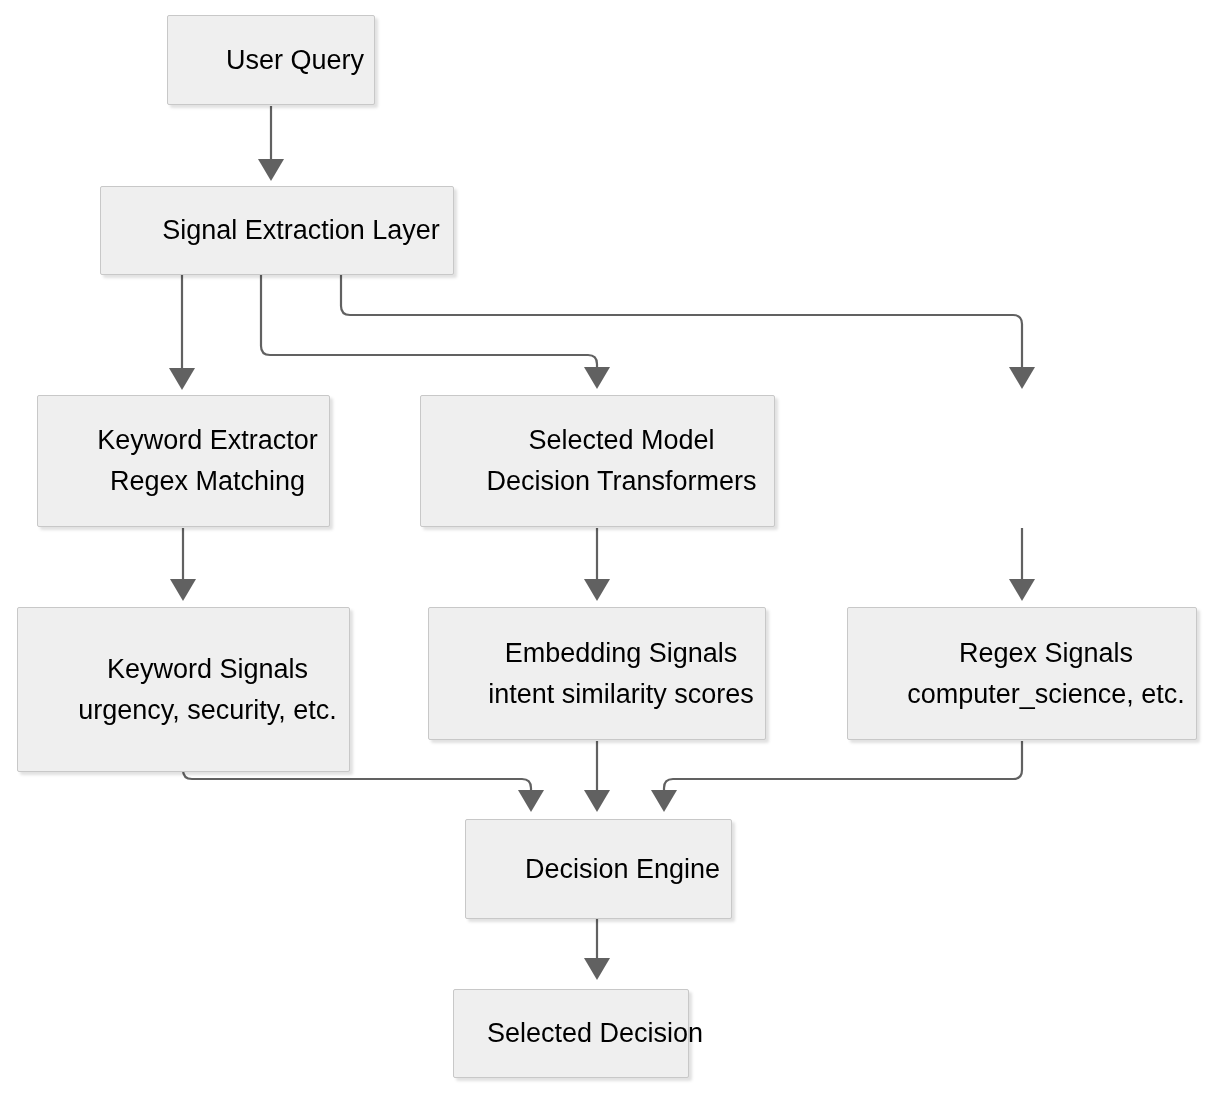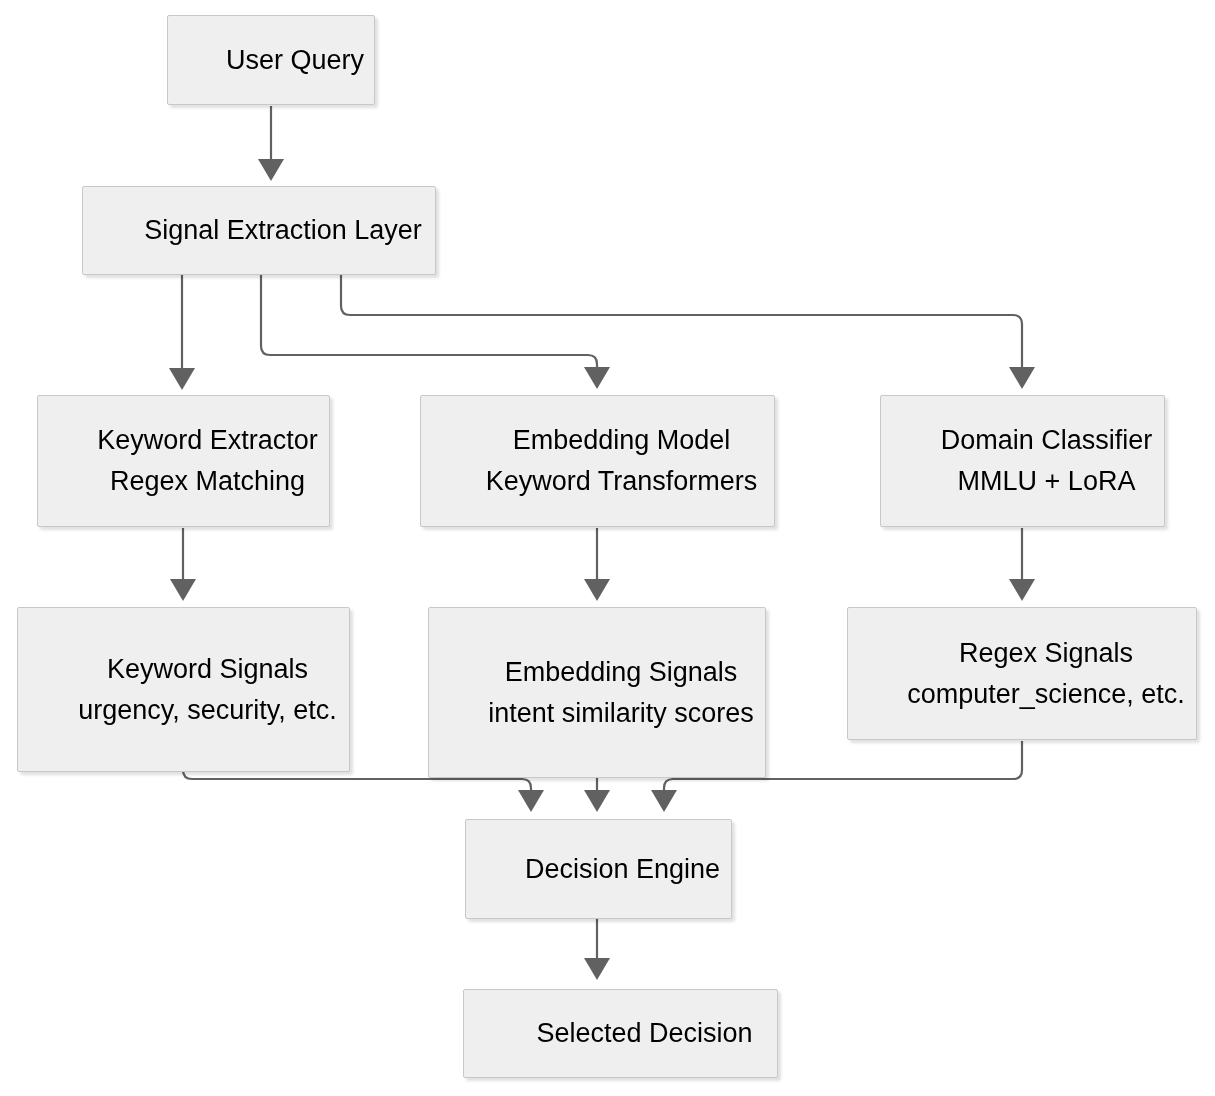--- a/index.html
+++ b/index.html
@@ -77,55 +77,51 @@
       <polygon points="584,790 610,790 597,812"></polygon>
       <polygon points="651,790 677,790 664,812"></polygon>
       <polygon points="584,958 610,958 597,980"></polygon>
     </g>
   </svg>
 
   <div class="node" style="left:167px; top:15px; width:208px; height:90px">
     <div class="node-line">User Query</div>
   </div>
 
-  <div class="node" style="left:82px; top:186px; width:354px; height:89px">
+  <div class="node" style="left:100px; top:186px; width:354px; height:89px">
     <div class="node-line">Signal Extraction Layer</div>
   </div>
 
   <div class="node" style="left:37px; top:395px; width:293px; height:132px">
     <div class="node-line">Keyword Extractor</div>
     <div class="node-line">Regex Matching</div>
   </div>
 
   <div class="node" style="left:420px; top:395px; width:355px; height:132px">
-    <div class="node-line">Embedding Model</div>
-    <div class="node-line">Keyword Transformers</div>
+    <div class="node-line">Selected Model</div>
+    <div class="node-line">Decision Transformers</div>
   </div>
 
-  <div class="node" style="left:880px; top:395px; width:285px; height:132px">
-    <div class="node-line">Domain Classifier</div>
-    <div class="node-line">MMLU + LoRA</div>
-  </div>
 
   <div class="node" style="left:17px; top:607px; width:333px; height:165px">
     <div class="node-line">Keyword Signals</div>
     <div class="node-line">urgency, security, etc.</div>
   </div>
 
-  <div class="node" style="left:428px; top:607px; width:338px; height:171px">
+  <div class="node" style="left:428px; top:607px; width:338px; height:133px">
     <div class="node-line">Embedding Signals</div>
     <div class="node-line">intent similarity scores</div>
   </div>
 
   <div class="node" style="left:847px; top:607px; width:350px; height:133px">
     <div class="node-line">Regex Signals</div>
     <div class="node-line">computer_science, etc.</div>
   </div>
 
   <div class="node" style="left:465px; top:819px; width:267px; height:100px">
     <div class="node-line">Decision Engine</div>
   </div>
 
-  <div class="node" style="left:463px; top:989px; width:315px; height:89px">
+  <div class="node" style="left:453px; top:989px; width:236px; height:89px">
     <div class="node-line">Selected Decision</div>
   </div>
 
 </div>
 
 </body></html>

